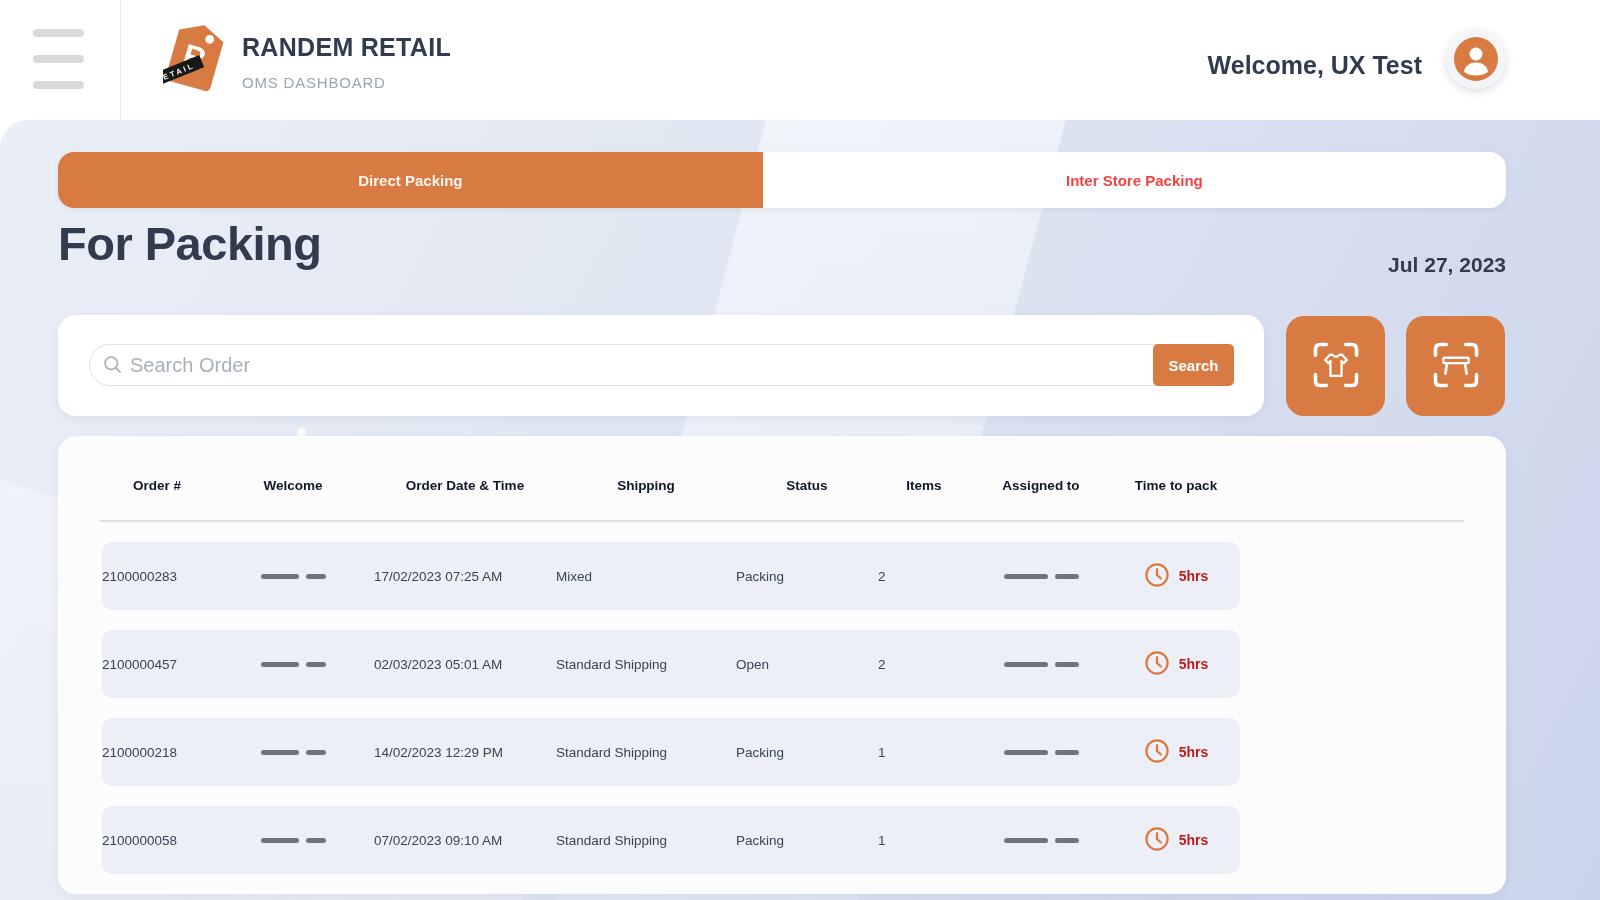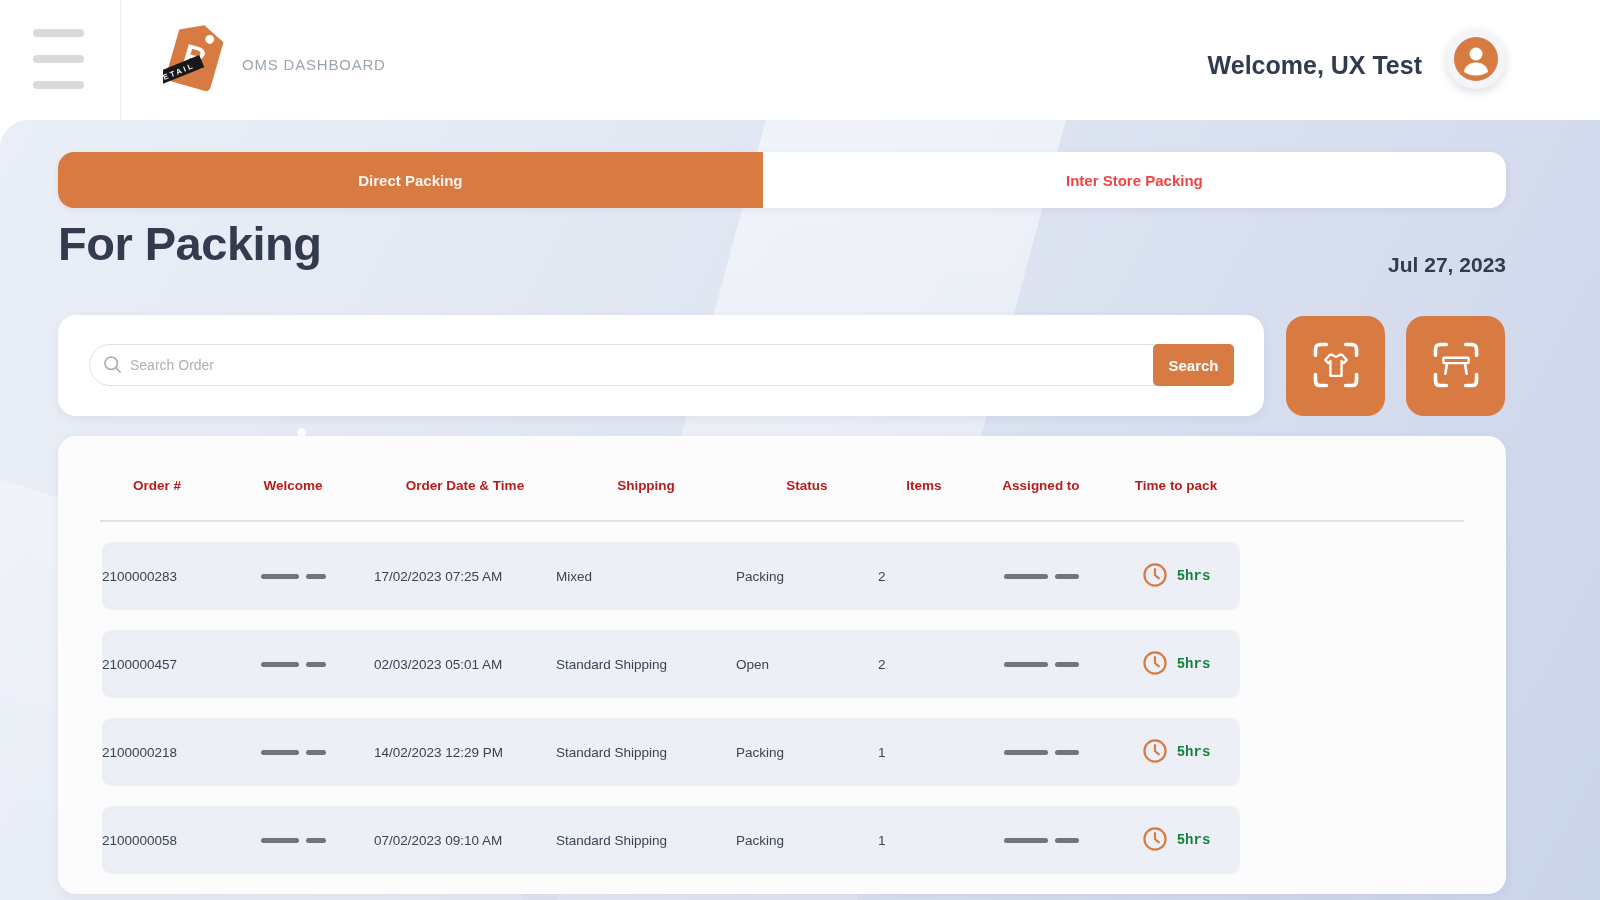--- a/index.html
+++ b/index.html
@@ -7,21 +7,21 @@
   body { font-family:"Liberation Sans", sans-serif; background:#ffffff; position:relative; }
 
   
   .header { position:absolute; top:0; left:0; width:1600px; height:120px; background:#fff; z-index:5; }
   .hamburger { position:absolute; left:33px; top:29px; width:51px; height:60px; display:flex; flex-direction:column; justify-content:space-between; cursor:pointer; }
   .hamburger span { display:block; width:51px; height:8px; border-radius:4px; background:#dadada; }
   .header-divider { position:absolute; left:120px; top:0; width:1px; height:120px; background:#ededed; }
   .logo { position:absolute; left:163px; top:20px; width:64px; height:76px; }
   .brand { position:absolute; left:242px; top:33px; }
   .brand-title { font-size:25px; font-weight:bold; color:#303b4f; letter-spacing:.3px; }
-  .brand-sub { font-size:15px; color:#9aa5b1; letter-spacing:.8px; margin-top:23px; }
+  .brand-sub { font-size:15px; color:#9aa5b1; letter-spacing:.8px; margin-top:12px; }
   .welcome { position:absolute; right:178px; top:41px; font-size:25px; font-weight:bold; color:#303b4f;margin-top:10px; }
   .avatar-btn { position:absolute; left:1446px; top:29px; width:60px; height:60px; border-radius:50%;
                 background:#f3f5f8; box-shadow:0 3px 8px rgba(40,50,80,.16); display:flex; align-items:center; justify-content:center; cursor:pointer; }
   .avatar-inner { width:44px; height:44px; border-radius:50%; background:#d87b42; display:flex; align-items:center; justify-content:center; overflow:hidden; }
 
   
   .panel { position:absolute; top:120px; left:0; width:1600px; height:780px; border-top-left-radius:28px;
            background:linear-gradient(118deg,#eaeef7 0%,#e1e7f2 40%,#d4dcee 75%,#cbd5ea 100%); overflow:hidden; }
   .decor-band { position:absolute; left:640px; top:-80px; width:300px; height:1100px;
                 background:linear-gradient(rgba(255,255,255,.55),rgba(255,255,255,.08)); transform:skewX(-15deg); }
@@ -37,47 +37,47 @@
   .tab--inactive { width:772px; color:#ef4444; border-radius:0 16px 16px 0; }
 
   .page-title { position:absolute; left:58px; top:96px; font-size:47px; font-weight:bold; color:#333c4e; letter-spacing:-.5px; }
   .page-date { position:absolute; right:94px; top:133px; font-size:21px; font-weight:bold; color:#333c4e; }
 
   
   .search-card { position:absolute; left:58px; top:195px; width:1206px; height:101px; background:#fff; border-radius:18px;
                  box-shadow:0 3px 10px rgba(60,70,110,.07); }
   .search-field { position:absolute; left:31px; top:29px; width:1145px; height:42px; }
   .search-input { width:100%; height:42px; border:1.5px solid #dce0e8; border-radius:21px; padding:0 96px 0 40px;
-                  font-size:14px; color:#4a5261; outline:none; font-family:"Liberation Sans",sans-serif; background:#fff; }
+                  font-size:20px; color:#4a5261; outline:none; font-family:"Liberation Sans",sans-serif; background:#fff; }
   .search-input::placeholder { color:#a9b0ba; }
   .mag-icon { position:absolute; left:14px; top:11px; width:20px; height:20px; pointer-events:none; }
   .search-btn { position:absolute; right:0; top:0; width:81px; height:42px; background:#d87b42; border:none; border-radius:5px;
                 color:#fff; font-size:15px; font-weight:bold; cursor:pointer; font-family:"Liberation Sans",sans-serif; }
 
   .scan-btn { position:absolute; top:196px; width:99px; height:100px; background:#d87b42; border:none; border-radius:18px;
               display:flex; align-items:center; justify-content:center; cursor:pointer; }
   .scan-btn--shirt { left:1286px; }
   .scan-btn--table { left:1406px; }
 
   
   .table-card { position:absolute; left:58px; top:316px; width:1448px; height:458px; background:#fcfcfd; border-radius:18px;
                 box-shadow:0 3px 10px rgba(60,70,110,.07); overflow:hidden; }
   .tgrid { display:grid; grid-template-columns:110px 162px 182px 180px 142px 92px 142px 128px; width:1138px; }
   .thead { margin:42px 0 0 44px; }
-  .thead div { font-size:13.5px; font-weight:bold; color:#b91c1c; text-align:center; }
+  .thead div { font-size:13.5px; font-weight:bold; color:#0f172a; text-align:center; }
   .thead-divider { margin:27px 0 0 42px; width:1364px; height:2px; background:#dde1e8; }
   .trow { margin:20px 0 0 44px; height:68px; background:#eceff5; border-radius:10px; align-items:center;
           font-size:13.5px; color:#3a4452; text-align:left; cursor:pointer; }
   .trow:first-of-type { margin-top:16px; }
   .redact { display:inline-flex; align-items:center; justify-content:center; gap:7px; }
   .bar { display:inline-block; height:5px; border-radius:3px; background:#70747b; }
   .bar-c1 { width:38px; } .bar-c2 { width:20px; }
   .bar-a1 { width:44px; } .bar-a2 { width:24px; }
   .timecell { display:flex; align-items:center; justify-content:center; gap:9px; }
-  .timecell b { font-size:14px; color:#15803d;font-family:Liberation Mono, monospace; }
+  .timecell b { font-size:14px; color:#b91c1c; }
 </style>
 </head>
 <body>
 
 <div class="header">
   <div class="hamburger">
     <span></span>
     <span></span>
     <span></span>
   </div>
@@ -91,20 +91,21 @@
         <text x="31" y="47" text-anchor="middle" font-size="30" font-weight="bold" fill="#ffffff" font-family="Liberation Sans, sans-serif">R</text>
         <g transform="rotate(-38 16 58)">
           <rect x="-12" y="51" width="58" height="13" fill="#181818"></rect>
           <text x="17" y="61" text-anchor="middle" font-size="7.5" font-weight="bold" letter-spacing="2.5" fill="#ffffff" font-family="Liberation Sans, sans-serif">RETAIL</text>
         </g>
       </g>
     </svg>
   </div>
 
   <div class="brand">
+    <div class="brand-title">RANDEM RETAIL</div>
     <div class="brand-sub">OMS DASHBOARD</div>
   </div>
 
   <div class="welcome">Welcome, UX Test</div>
 
   <div class="avatar-btn">
     <div class="avatar-inner">
       <svg width="44" height="44" viewBox="0 0 44 44">
         <circle cx="22" cy="17" r="6.5" fill="#ffffff"></circle>
         <path d="M22 25.5 c-7.5 0 -11.5 4.6 -12 9.5 a22 22 0 0 0 24 0 c-.5 -4.9 -4.5 -9.5 -12 -9.5 Z" fill="#ffffff"></path>

